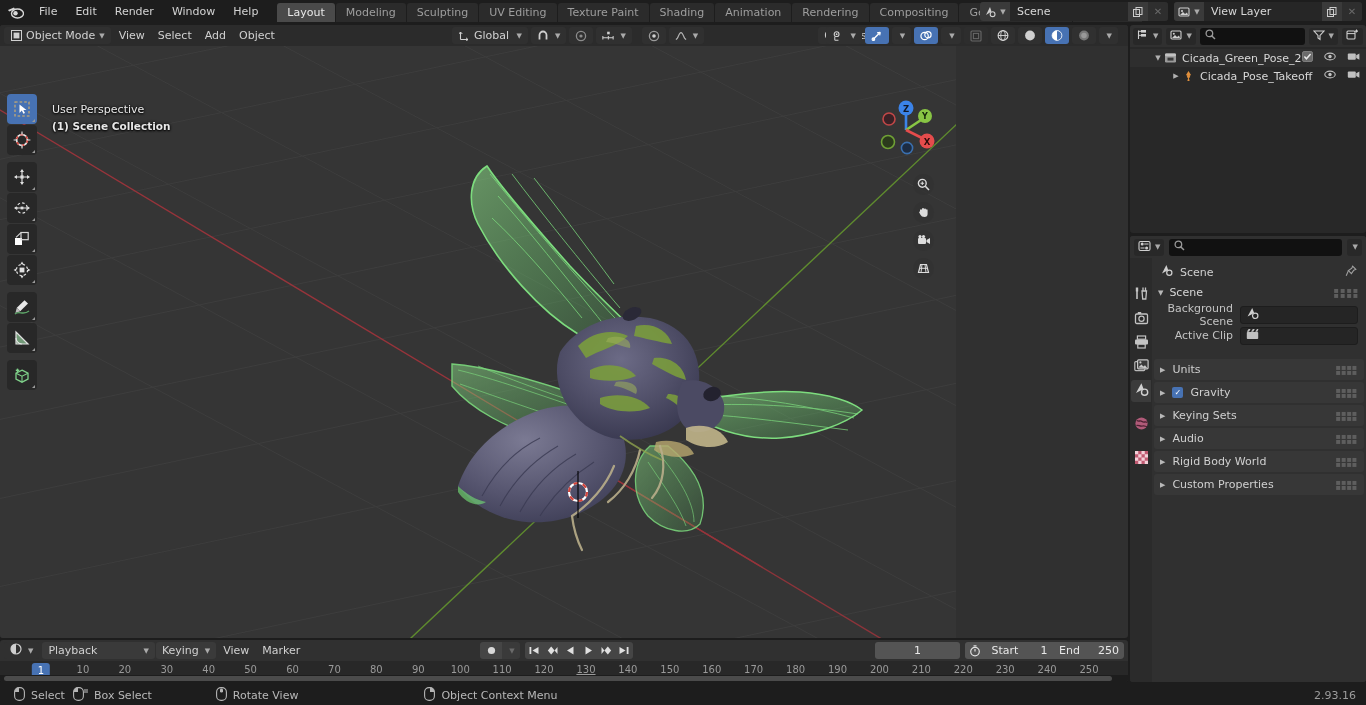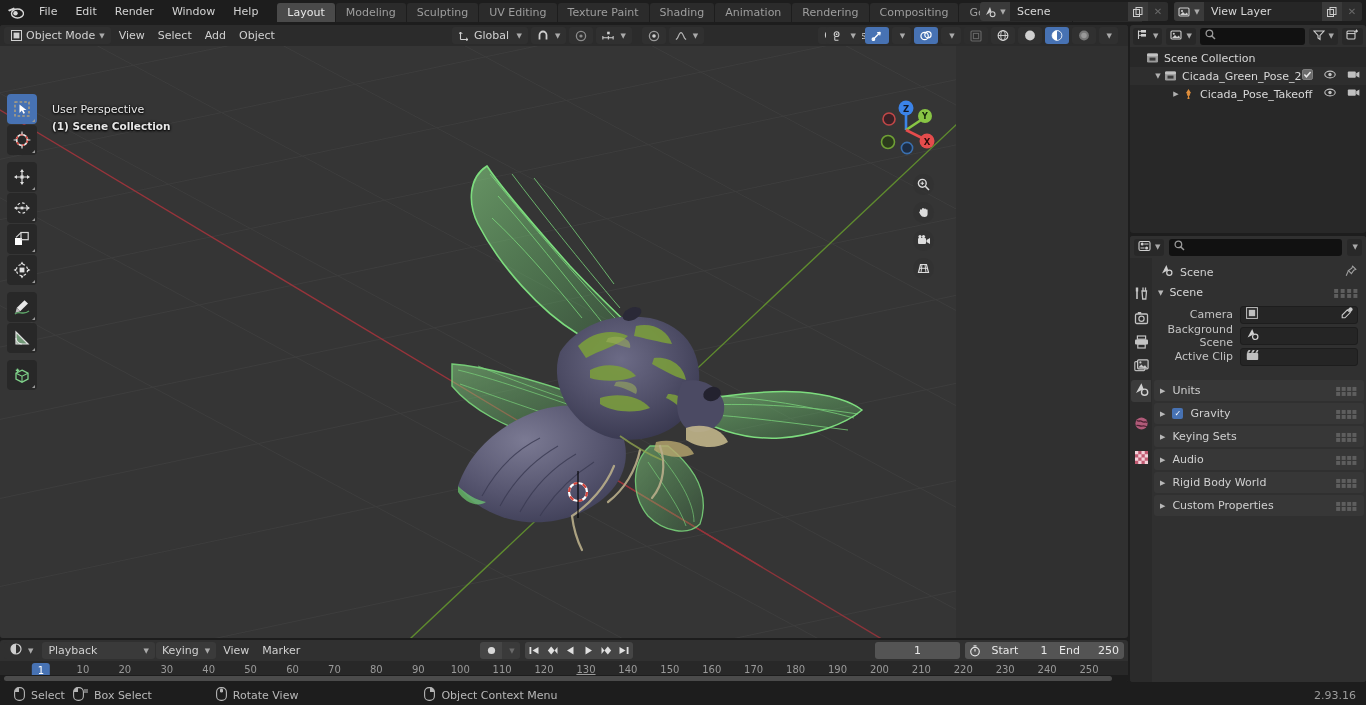--- a/index.html
+++ b/index.html
@@ -729,32 +729,20 @@
           <svg width="13" height="12" viewBox="0 0 13 12">
               <rect x="1" y="2" width="8" height="8" rx="1" fill="none" stroke="#cfcfcf" stroke-width="1.1"></rect>
               <line x1="1" y1="4.6" x2="9" y2="4.6" stroke="#cfcfcf" stroke-width="1"></line>
               <line x1="10.5" y1="0.6" x2="10.5" y2="3.6" stroke="#cfcfcf" stroke-width="1.1"></line>
               <line x1="9" y1="2.1" x2="12" y2="2.1" stroke="#cfcfcf" stroke-width="1.1"></line>
             </svg>
         </span>
       </div>
     </div>
     <div class="ol-body" id="ol-body">
-        <div class="ol-row">
-          <span style="width:0px;"></span>
-          <span class="ol-tri"></span>
-          <span style="display:flex;align-items:center;margin-right:5px;">
-            <svg width="13" height="12" viewBox="0 0 13 12">
-              <rect x="1" y="1.6" width="11" height="9" rx="1.3" fill="#9a9a9a"></rect>
-              <rect x="1" y="1.6" width="11" height="2.6" rx="1.2" fill="#c2c2c2"></rect>
-              <rect x="3.5" y="5.6" width="6" height="3" fill="#3a3a3a"></rect>
-            </svg>
-          </span>
-          <span>Scene Collection</span>
-        </div>
         <div class="ol-row alt">
           <span style="width:18px;"></span>
           <span class="ol-tri">▼</span>
           <span style="display:flex;align-items:center;margin-right:5px;">
             <svg width="13" height="12" viewBox="0 0 13 12">
               <rect x="1" y="1.6" width="11" height="9" rx="1.3" fill="#9a9a9a"></rect>
               <rect x="1" y="1.6" width="11" height="2.6" rx="1.2" fill="#c2c2c2"></rect>
               <rect x="3.5" y="5.6" width="6" height="3" fill="#3a3a3a"></rect>
             </svg>
           </span>
@@ -904,34 +892,20 @@
           </span>
         </div>
 
         <div class="pr-panel-head">
           <span class="tri-down">▼</span>
           <span>Scene</span>
           <span class="grip">▪▪▪▪<br>▪▪▪▪</span>
         </div>
 
         <div id="pr-fields">
-            <div class="pr-field">
-              <div class="pr-label">Camera</div>
-              <div class="pr-input">
-                <span><svg width="12" height="12" viewBox="0 0 12 12">
-                    <rect x="0.6" y="0.6" width="10.8" height="10.8" fill="none" stroke="#c0c0c0" stroke-width="1"></rect>
-                    <rect x="2.8" y="2.8" width="6.4" height="6.4" fill="#c0c0c0"></rect>
-                  </svg></span>
-                <span></span>
-                <span class="pr-eyedrop"><svg width="12" height="12" viewBox="0 0 12 12">
-                    <path d="M8.4 0.8 A2 2 0 0 1 11.2 3.6 L9.6 5.2 L6.8 2.4 Z" fill="#c8c8c8"></path>
-                    <path d="M6.4 2.8 L9.2 5.6 L4 10.8 L1.2 10.8 L1.2 8 Z" fill="none" stroke="#c8c8c8" stroke-width="1.1"></path>
-                  </svg></span>
-              </div>
-            </div>
             <div class="pr-field">
               <div class="pr-label">Background Scene</div>
               <div class="pr-input">
                 <span><svg width="13" height="13" viewBox="0 0 13 13">
                     <path d="M1.6 9.6 L6.2 1 L8.2 6 Z" fill="#cfcfcf"></path>
                     <circle cx="9.2" cy="8.8" r="2.7" fill="none" stroke="#cfcfcf" stroke-width="1.2"></circle>
                   </svg></span>
                 <span></span>
               </div>
             </div>

